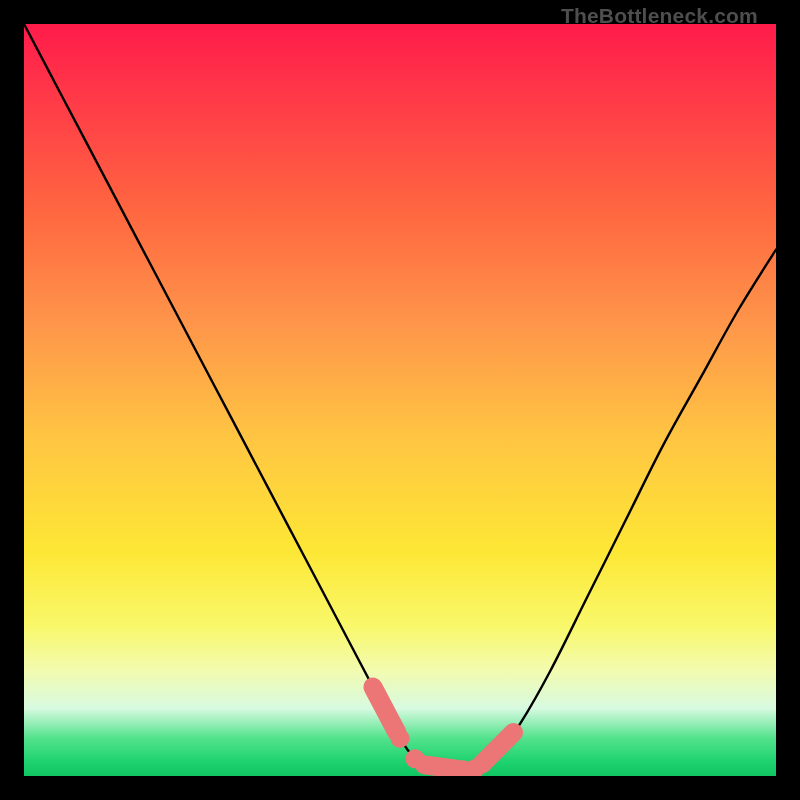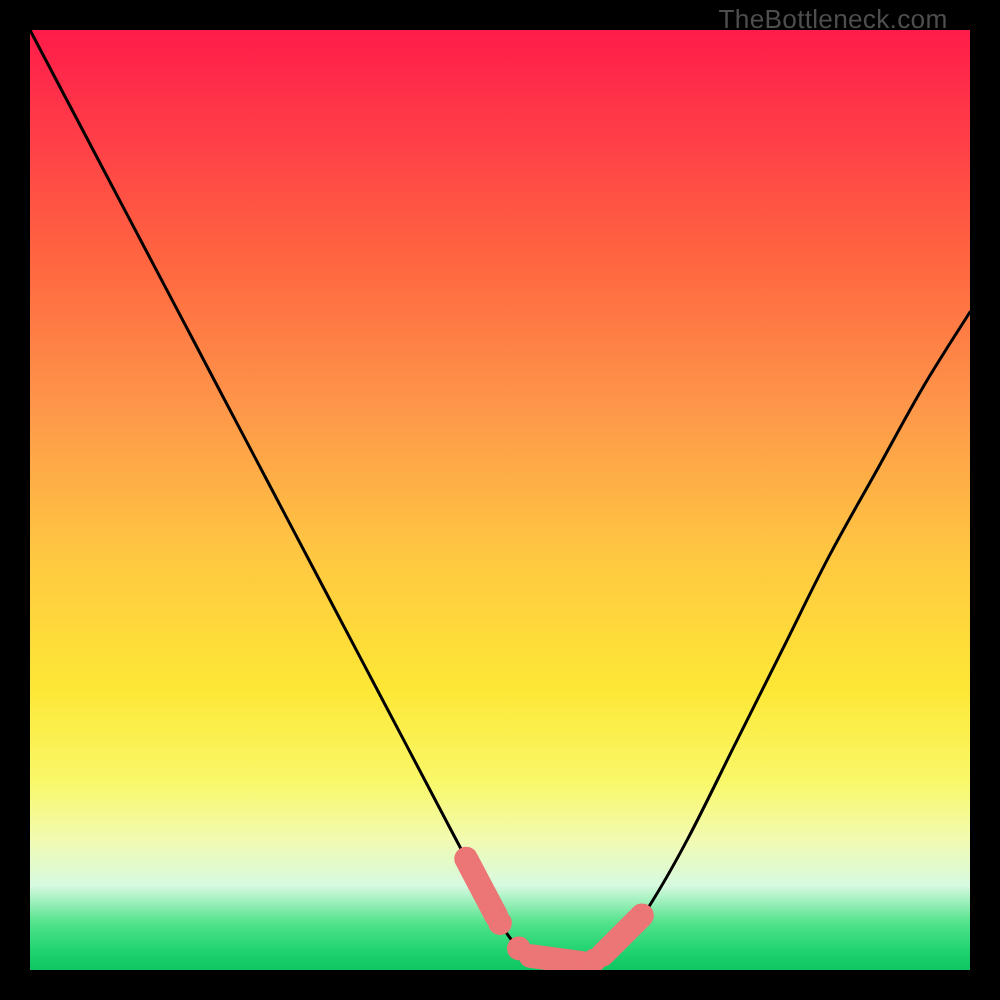--- a/index.html
+++ b/index.html
@@ -9,20 +9,21 @@
     height: 800px;
     overflow: hidden;
     background: #000;
     font-family: Arial, Helvetica, sans-serif;
   }
   .frame {
     position: relative;
     width: 768px;
     height: 800px;
     background: #000;
+    font-weight: bold;
   }
   .plot {
     position: absolute;
     left: 24px;
     top: 24px;
     width: 752px;
     height: 752px;
     background: linear-gradient(to bottom,
       #ff1b4a 0%,
       #ff3a48 10%,

